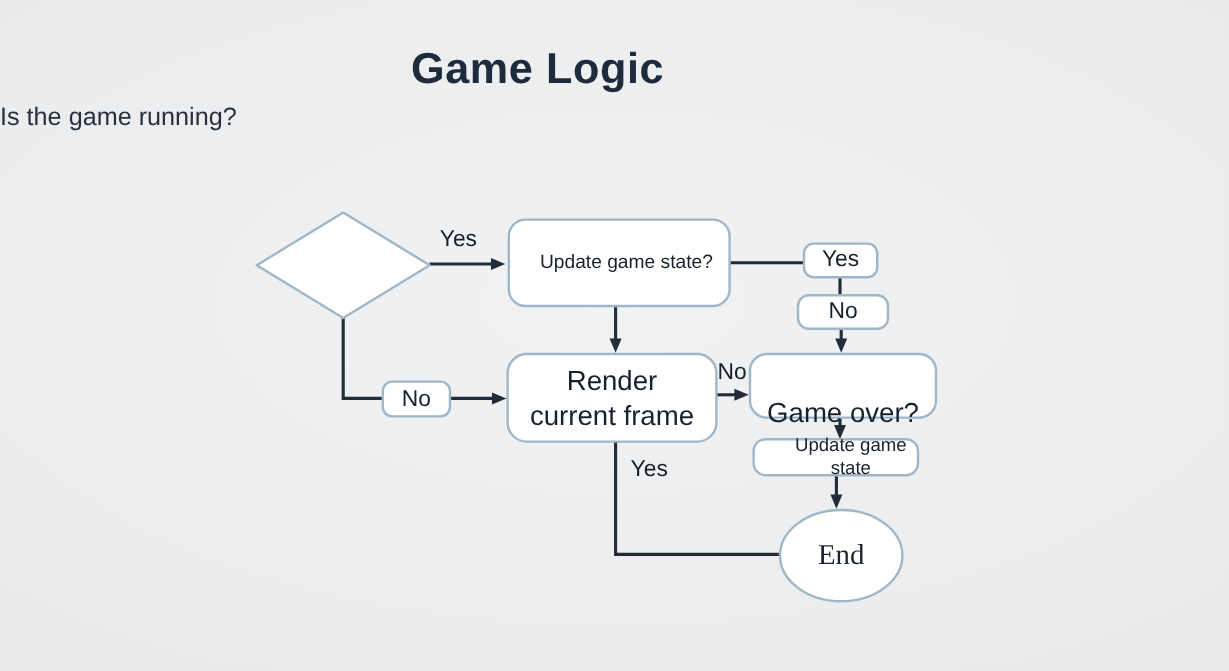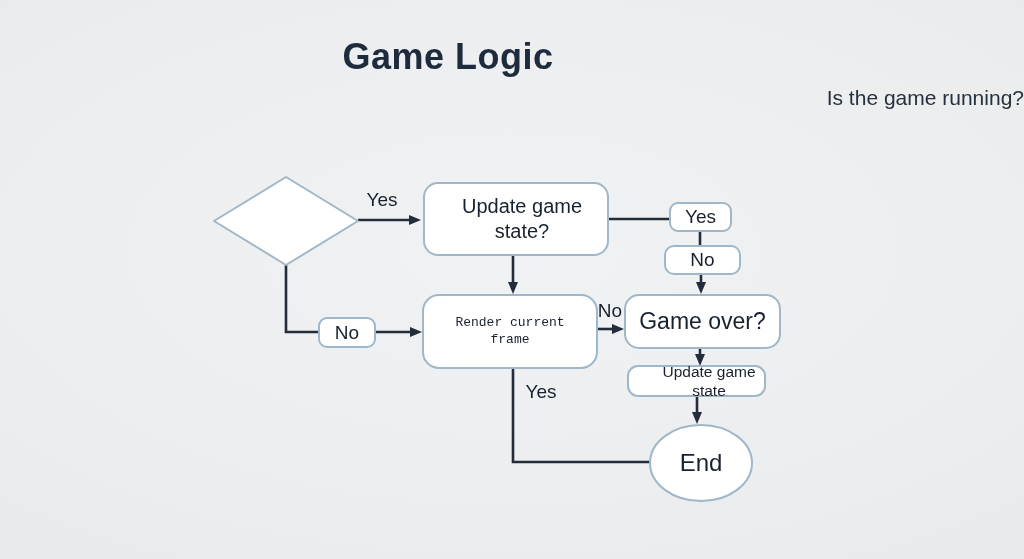--- a/index.html
+++ b/index.html
@@ -23,47 +23,47 @@
     font-size: 36px;
     font-weight: 700;
     letter-spacing: 0.5px;
     color: #1d2b3d;
   }
   .subtitle {
     position: absolute;
     top: 86px;
     left: 0;
     width: 1024px;
-    text-align: right;
+    text-align: left;
     font-size: 21px;
     font-weight: 500;
     color: #27313e;
   }
   svg.canvas {
     position: absolute;
     top: 0; left: 0;
     width: 1024px;
     height: 559px;
   }
   .node-label {
     position: absolute;
     display: flex;
     align-items: center;
     justify-content: center;
     text-align: center;
     color: #18222e;
     line-height: 1.25;
   }
   .lbl-start   { font-size: 23px; }
-  .lbl-big     { font-size: 20px; padding-left: 12px; }
-  .lbl-bigger  { font-size: 23px; }
-  .lbl-end     { font-size: 24px; }
+  .lbl-big     { font-size: 16px; padding-left: 12px; }
+  .lbl-bigger  { font-size: 23px; margin-top: 23px; }
+  .lbl-end     { font-size: 24px; font-family: Liberation Serif, serif; }
   .lbl-small   { font-size: 19px; }
   .lbl-tiny    { font-size: 15.5px; padding-left: 25px; }
-  .lbl-render  { font-size: 13px; font-family: Liberation Mono, monospace; }
+  .lbl-render  { font-size: 23px; }
   .lbl-render span { display: block; width: 140px; }
   .edge-label {
     position: absolute;
     display: flex;
     align-items: center;
     justify-content: center;
     font-size: 19px;
     color: #18222e;
   }
 </style>

